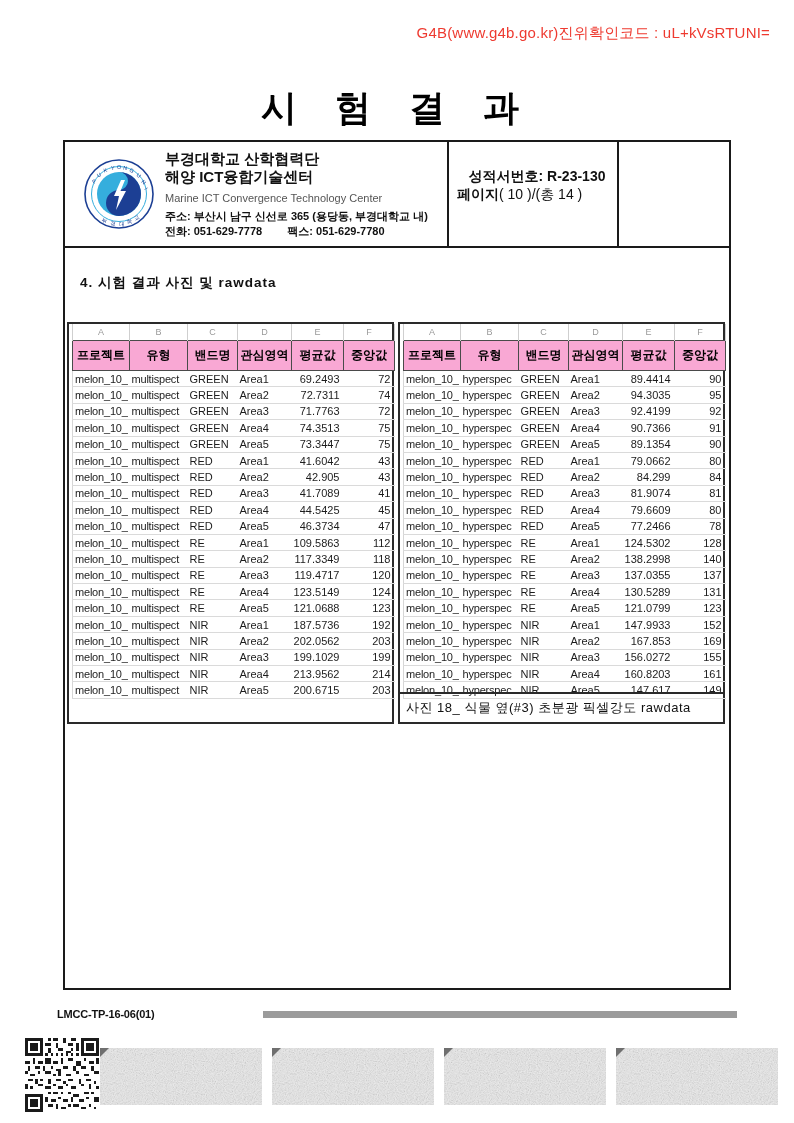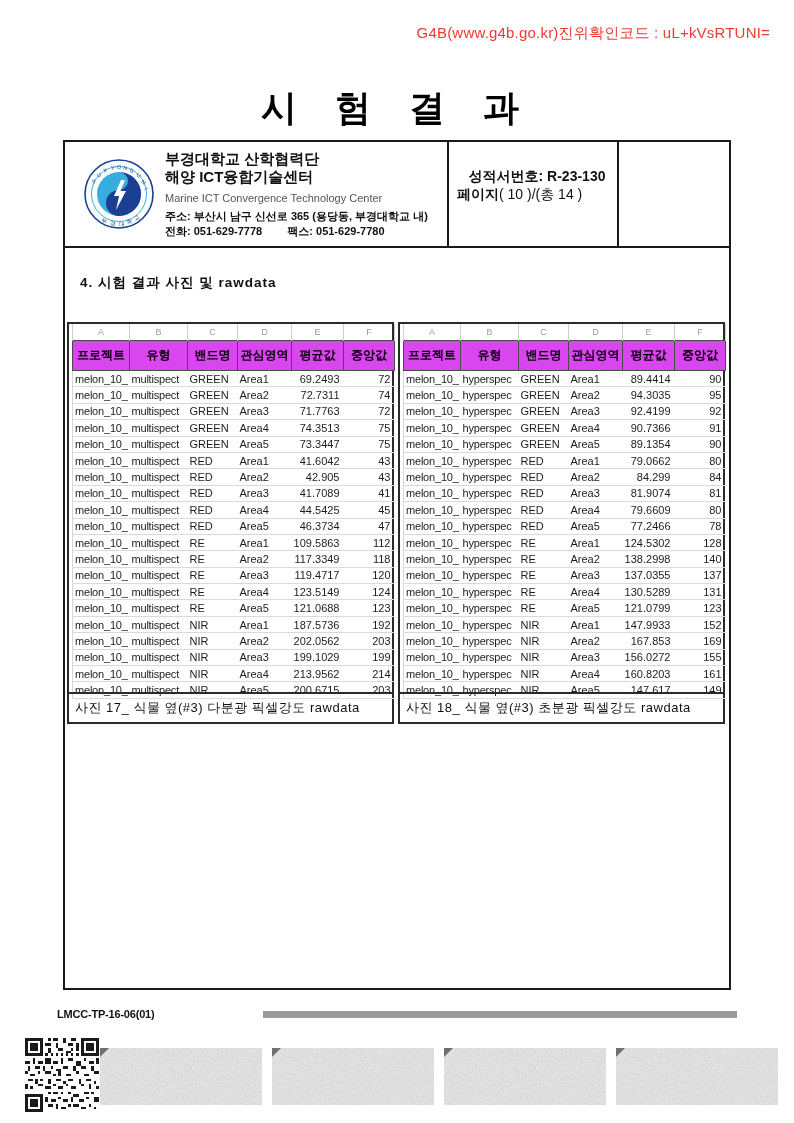--- a/index.html
+++ b/index.html
@@ -51,21 +51,21 @@
   .tbox.right { left:333px; }
   .sheet { position:absolute; left:3px; top:0; right:1px; }
   table.sheet-t { border-collapse:collapse; table-layout:fixed; width:100%; }
   .letters td {
     height:9px; overflow:hidden; font-size:9px; color:#9a9a9a; text-align:center;
     border-left:1px solid #cfcfcf; border-right:1px solid #cfcfcf;
     line-height:16px; vertical-align:bottom; padding:0;
   }
   .hdr th {
     border:1.4px solid #4a4a4a; font-size:12px; font-weight:bold;
-    height:21px; padding:6px 2px; background:#d946ef; color:#000;
+    height:21px; padding:6px 2px; background:#f9a8d4; color:#000;
     white-space:nowrap; overflow:hidden;
   }
   tbody.rows td {
     height:16.4px; font-size:11px; padding:0 0 0 2px;
     border-bottom:1px solid #dadada; white-space:nowrap; overflow:visible;
     color:#1c1c1c;
   }
   tbody.rows tr td:first-child { border-left:1px solid #d6d6d6;margin-top:45px; }
   tbody.rows td.c4, tbody.rows td.c5 { text-align:right; padding-right:4px; overflow:hidden; }
   tbody.rows td.c0, tbody.rows td.c1 { letter-spacing:-0.2px; }
@@ -333,21 +333,20 @@
                 <td class="c0">melon_10_</td>
                 <td class="c1">multispect</td>
                 <td class="c2">NIR</td>
                 <td class="c3">Area5</td>
                 <td class="c4">200.6715</td>
                 <td class="c5">203</td>
               </tr>
             </tbody>
         </table>
       </div>
-      <div class="caption">사진 17_ 식물 옆(#3) 다분광 픽셀강도 rawdata</div>
     </div>
 
     <div class="tbox right">
       <div class="sheet">
         <table class="sheet-t">
           <colgroup>
             <col style="width:57px">
               <col style="width:58px">
               <col style="width:50px">
             <col style="width:54px">

